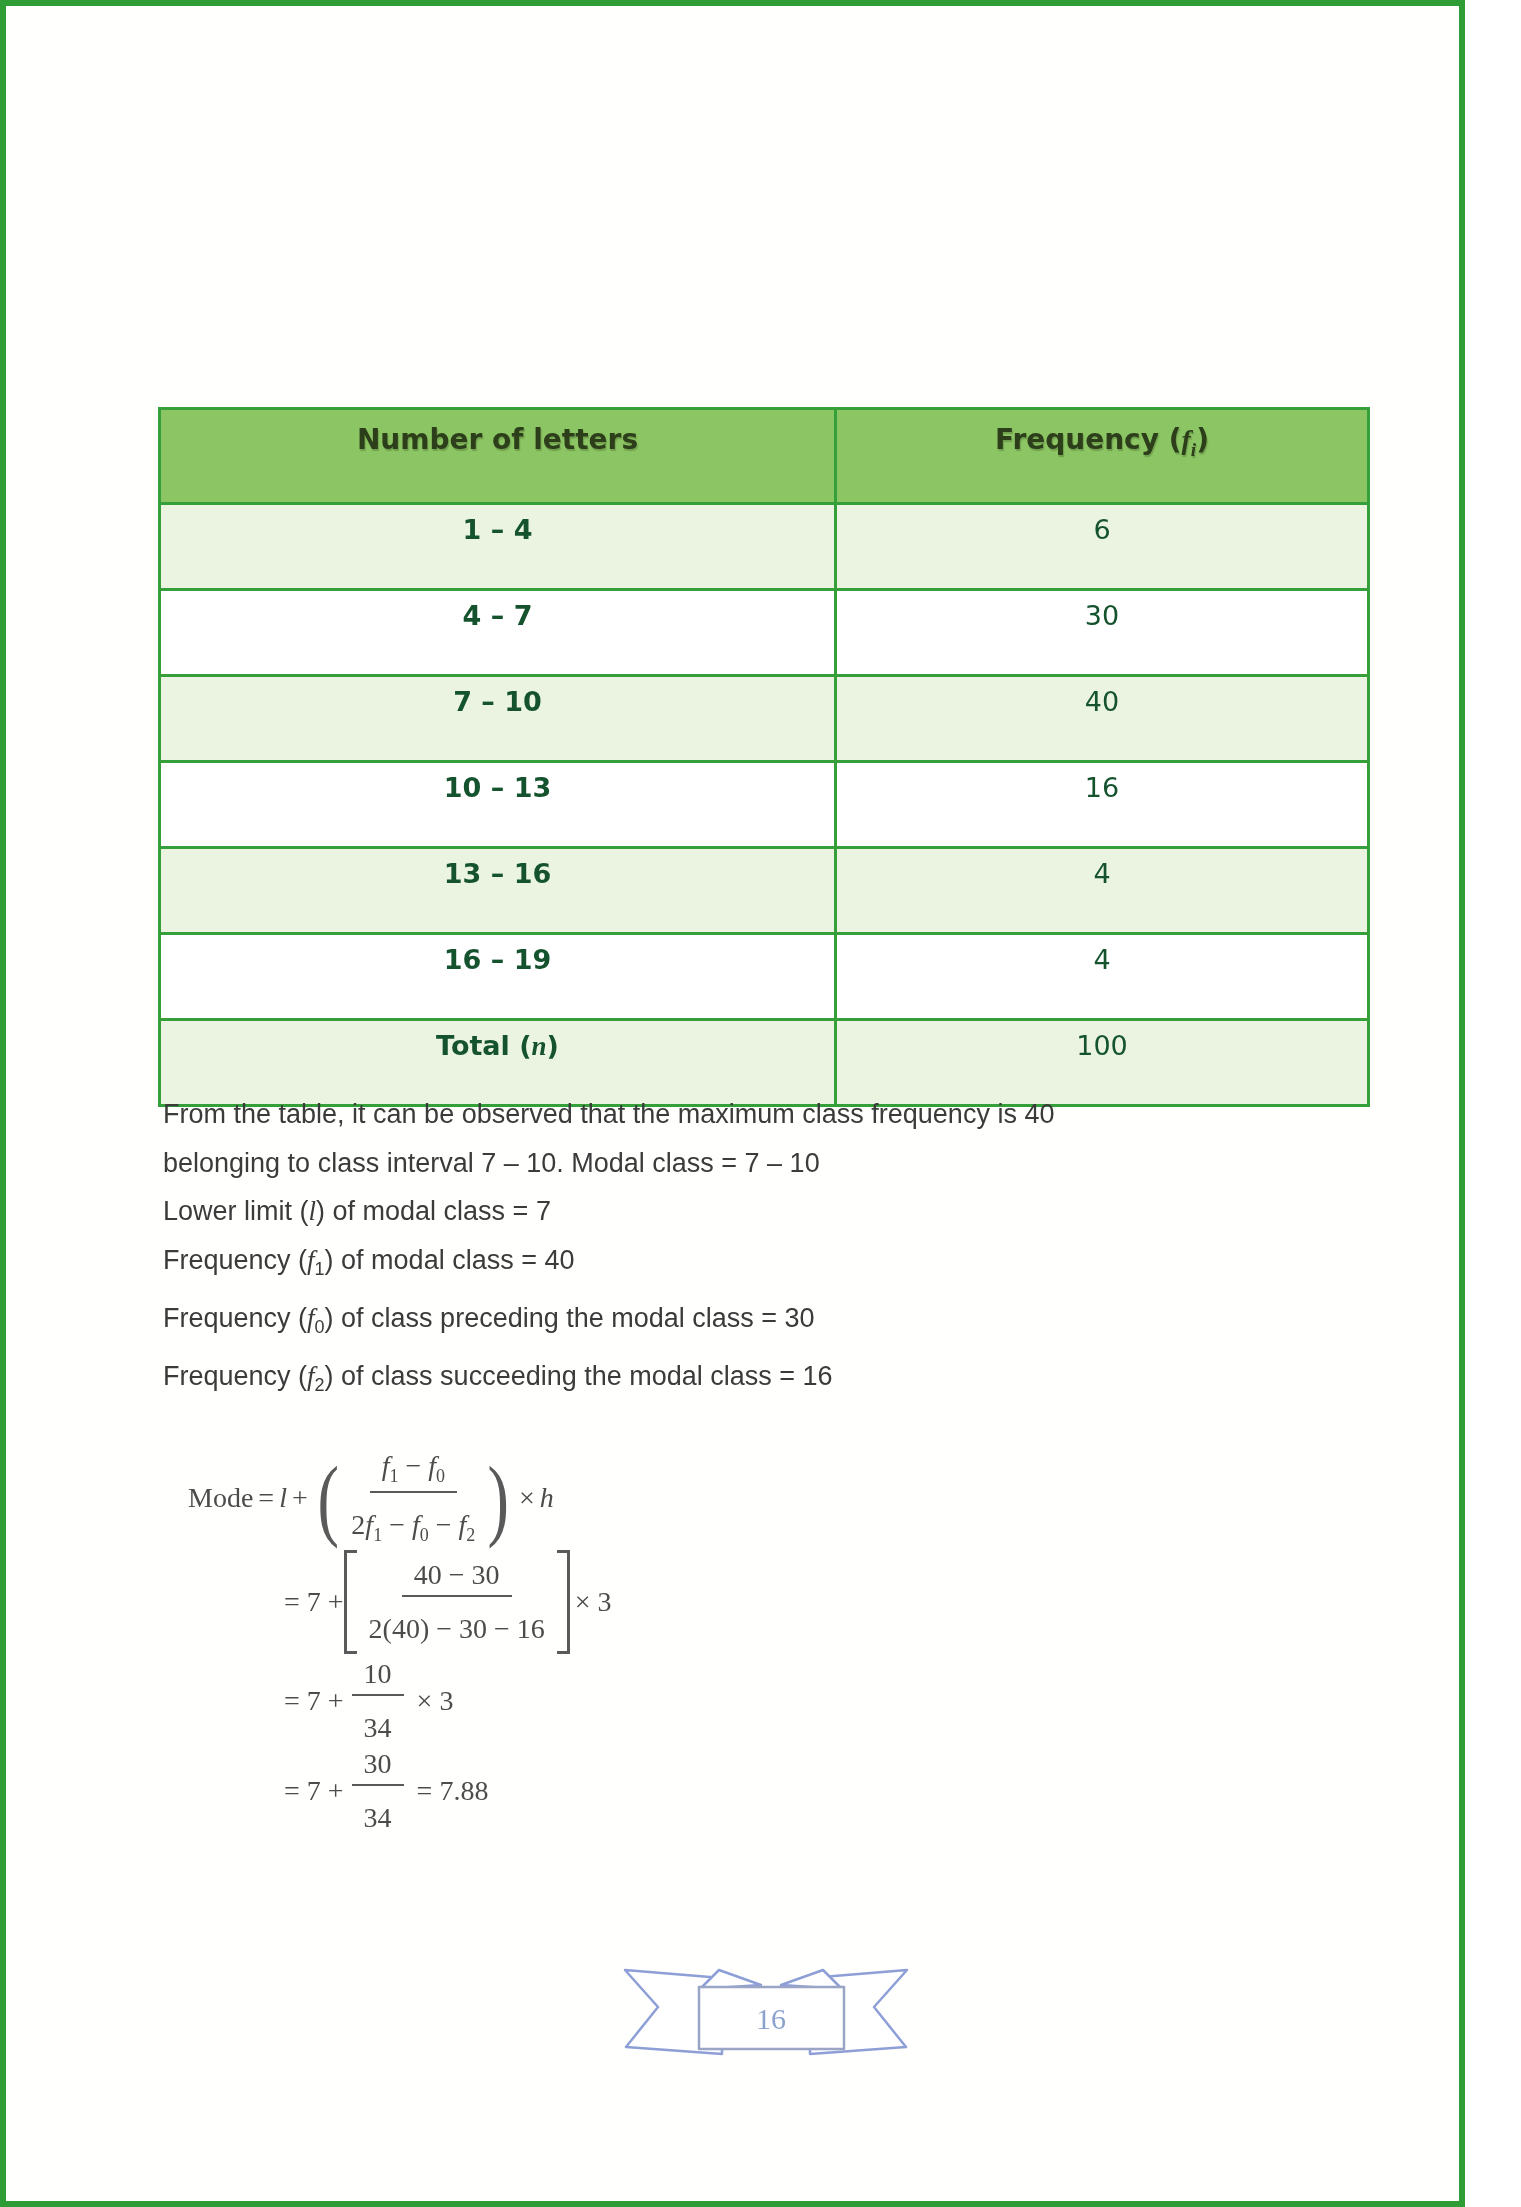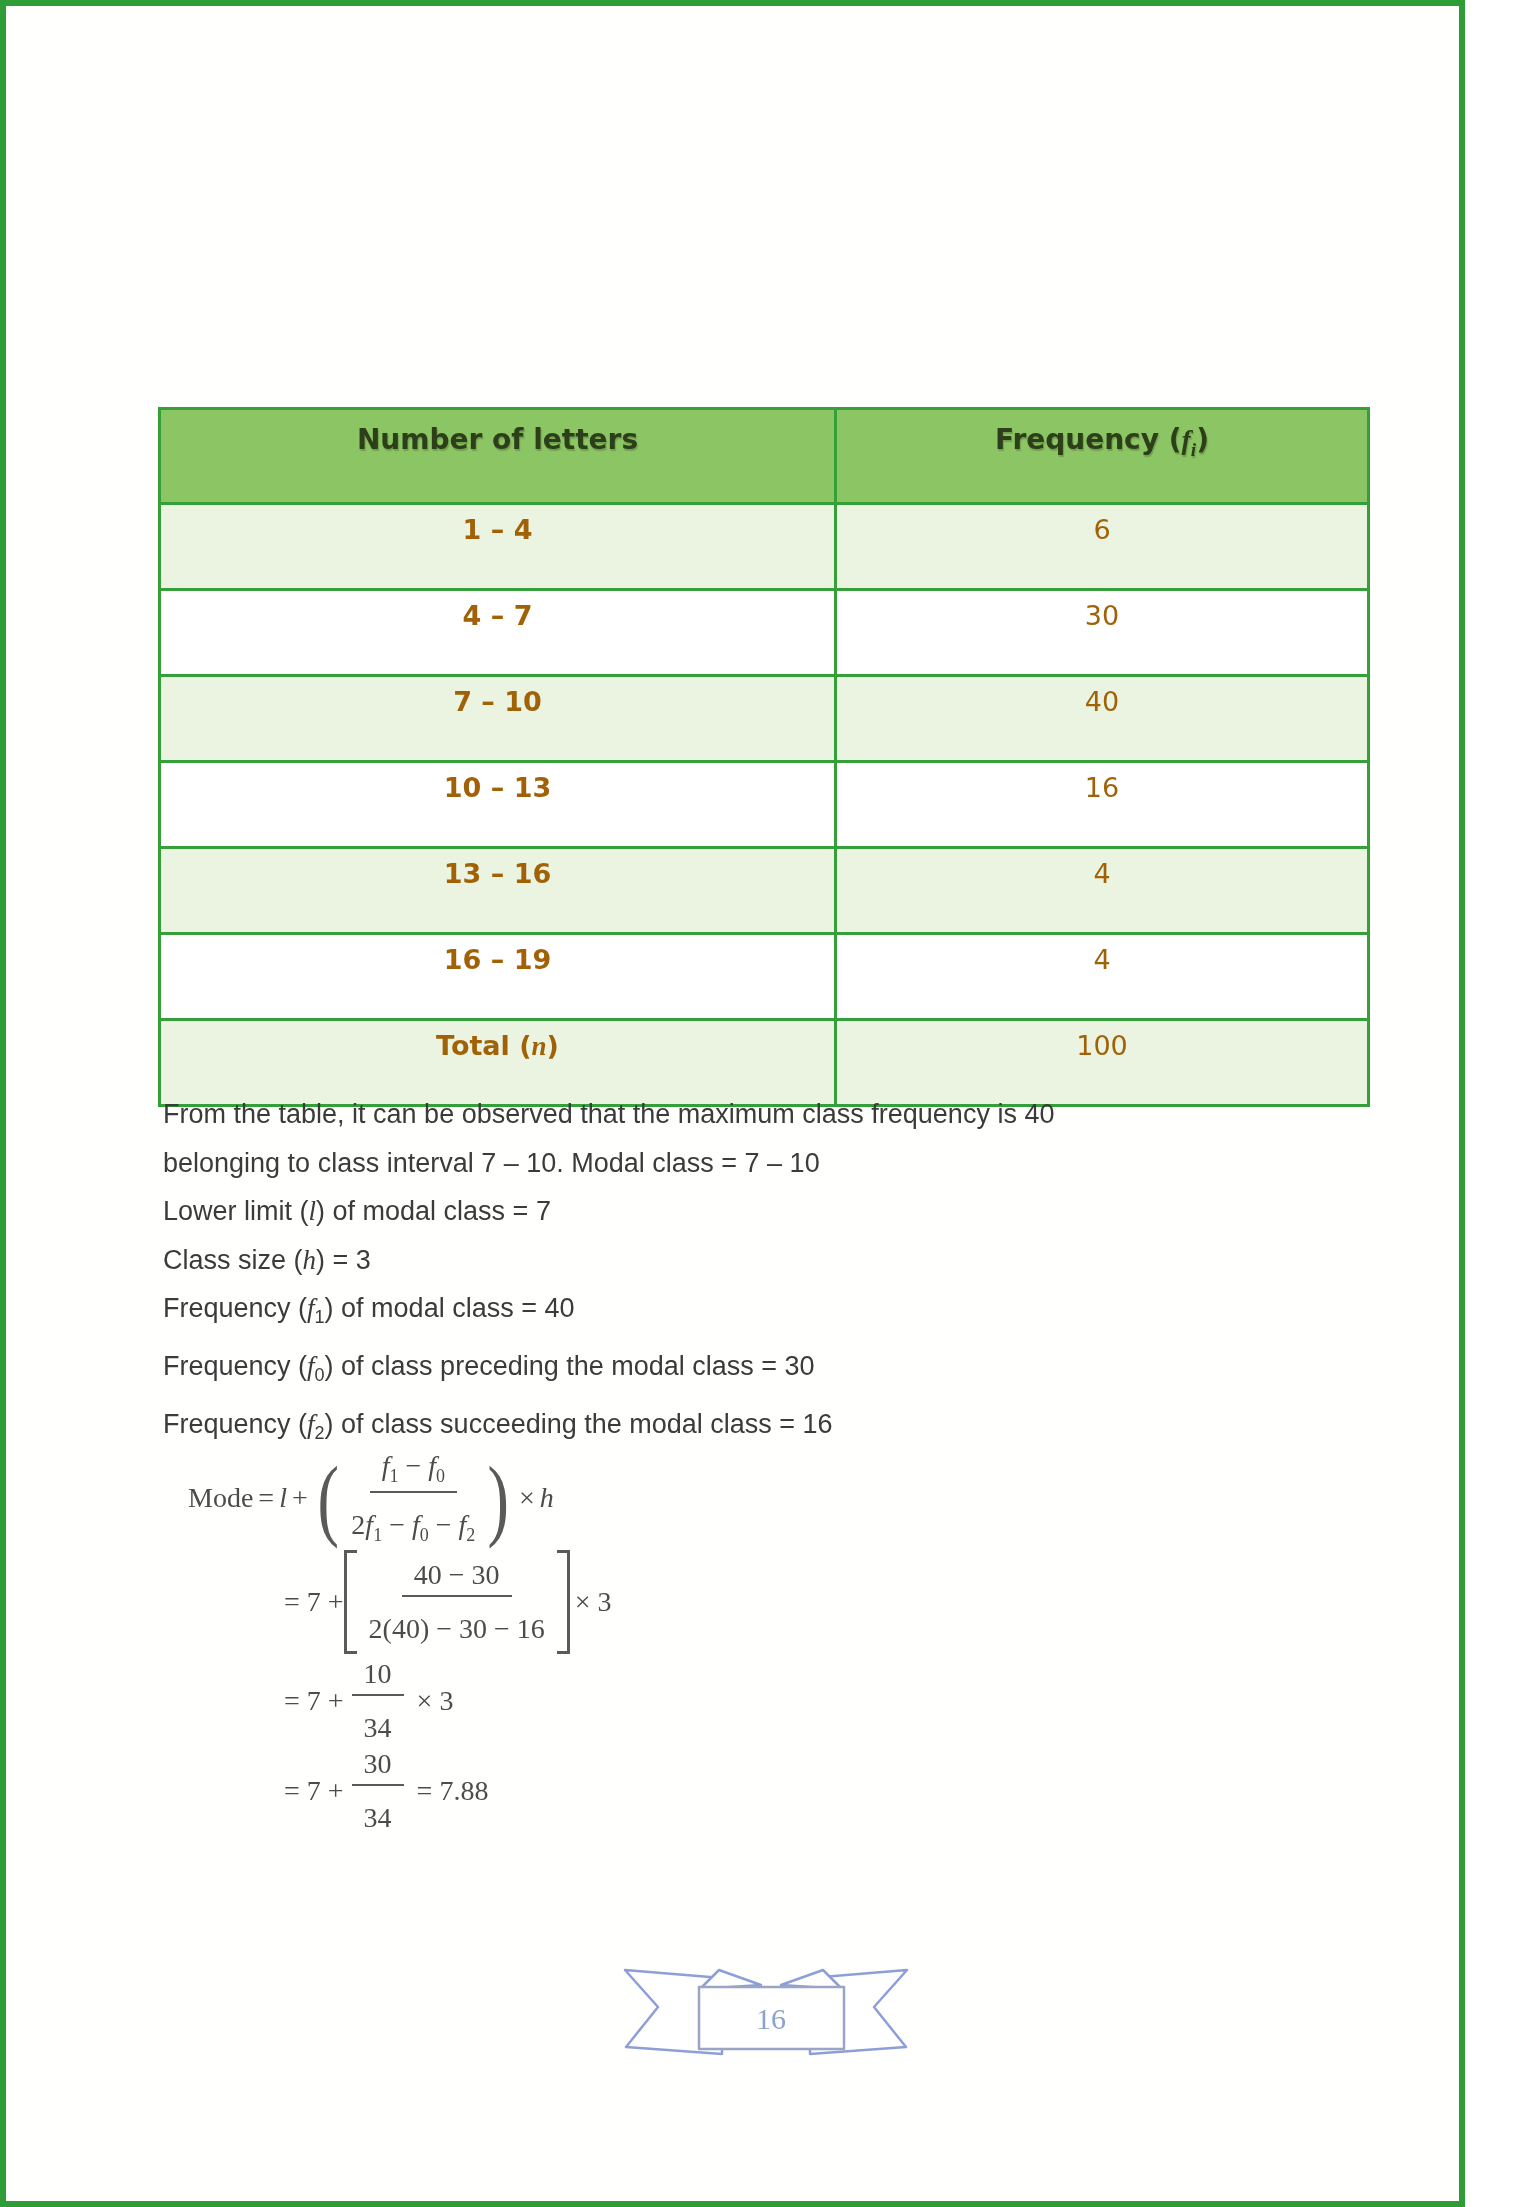--- a/index.html
+++ b/index.html
@@ -31,21 +31,21 @@
     font-size:28px;
     color:#2c3e1a;
     padding-top:13px;
     text-shadow:1px 2px 1px rgba(30,50,15,0.25);
   }
   table.freq td{
     height:73px;
     padding-top:9px;
     font-family:"DejaVu Sans", sans-serif;
     font-size:27px;
-    color:#a16207;
+    color:#14532d;
     background:#ffffff;
   }
   table.freq tr.shaded td{background:#eaf4e0;}
   td.interval-cell{font-weight:bold;}
   td.freq-cell{font-weight:normal;}
   tr.total-row td.interval-cell{font-weight:bold;}
   .hvar{font-family:"Liberation Serif", serif;font-style:italic;}
   .hsub{font-size:19px;font-style:italic;}
   .tvar{font-family:"Liberation Serif", serif;font-style:italic;}
   
@@ -123,21 +123,20 @@
         <td class="interval-cell"><span>Total (</span><span class="tvar">n</span><span>)</span></td>
         <td class="freq-cell">100</td>
       </tr>
     </tbody>
   </table>
 
   <div class="para">
     <div>From the table, it can be observed that the maximum class frequency is 40</div>
     <div>belonging to class interval 7 – 10. Modal class = 7 – 10</div>
     <div><span>Lower limit (</span><span class="mvar">l</span><span>) of modal class = 7</span></div>
-    <div><span>Class size (</span><span class="mvar">h</span><span>) = 3</span></div>
     <div><span>Frequency (</span><span class="mvar">f</span><sub class="psub">1</sub><span>) of modal class = 40</span></div>
     <div><span>Frequency (</span><span class="mvar">f</span><sub class="psub">0</sub><span>) of class preceding the modal class = 30</span></div>
     <div><span>Frequency (</span><span class="mvar">f</span><sub class="psub">2</sub><span>) of class succeeding the modal class = 16</span></div>
   </div>
 
   <div class="math" style="left:182px;top:1437px;height:110px;">
     <span>Mode</span>
     <span class="gap">=</span>
     <span class="it">l</span>
     <span class="gap">+</span>

